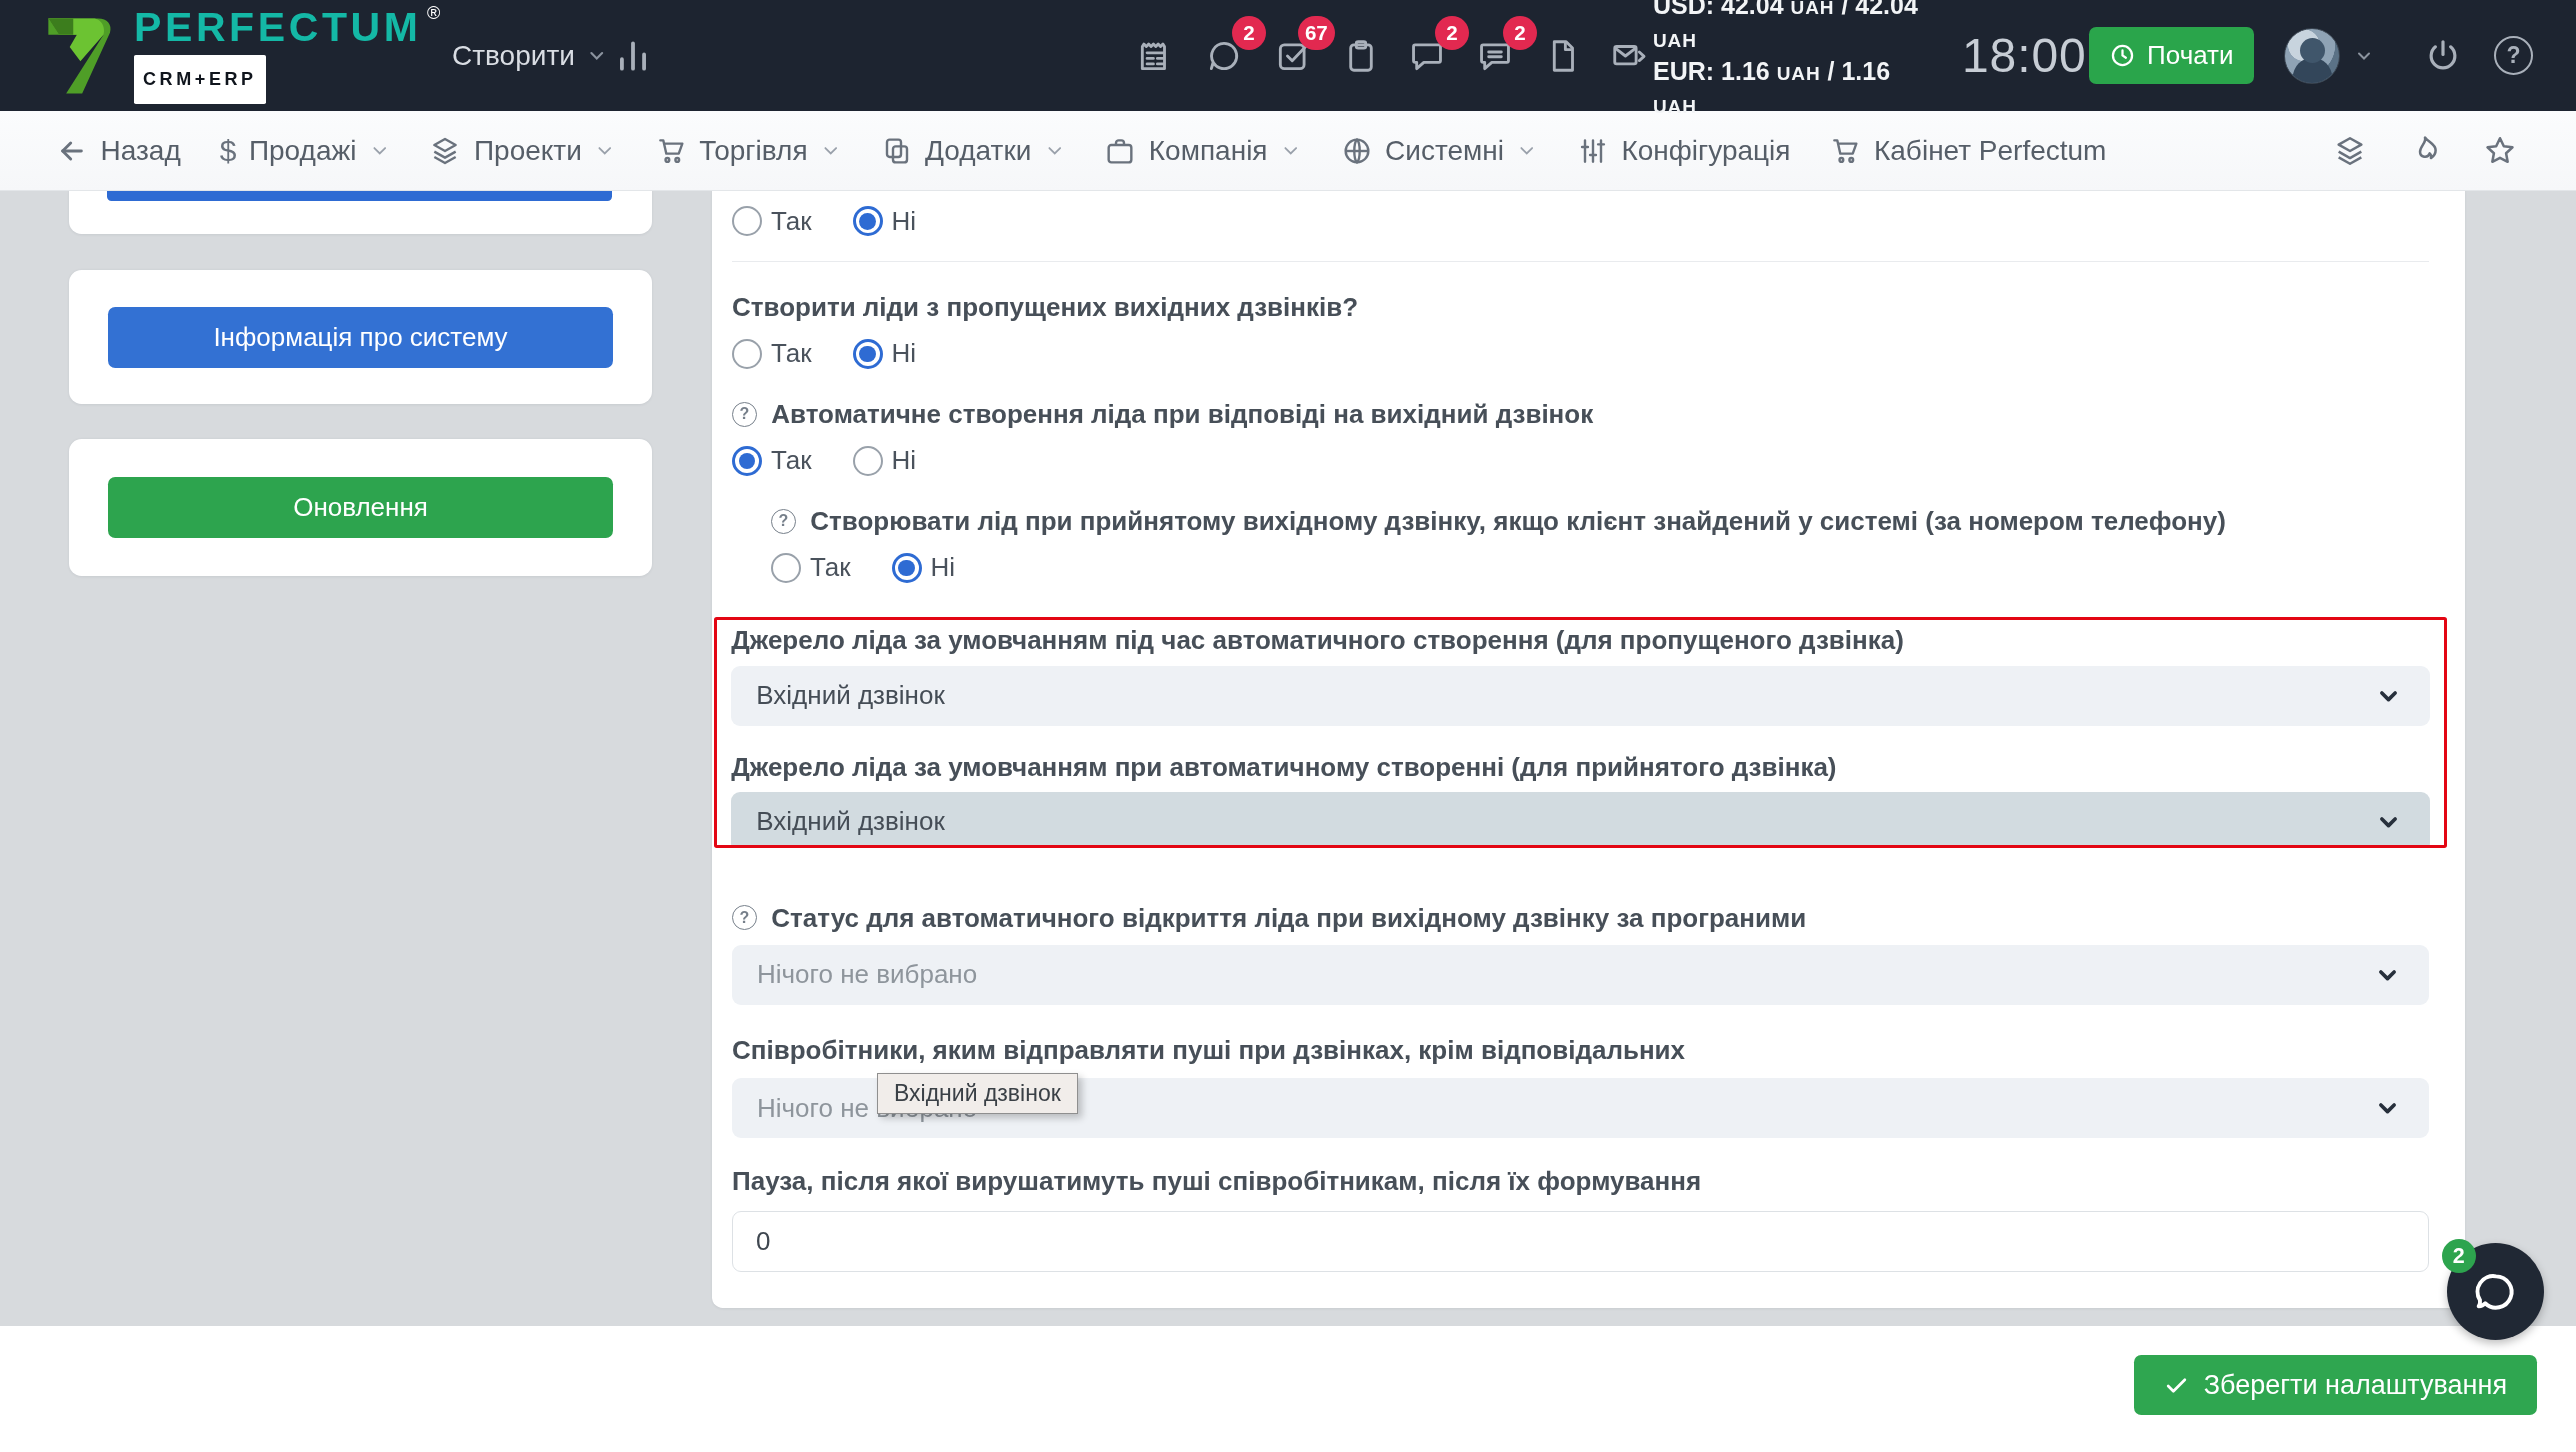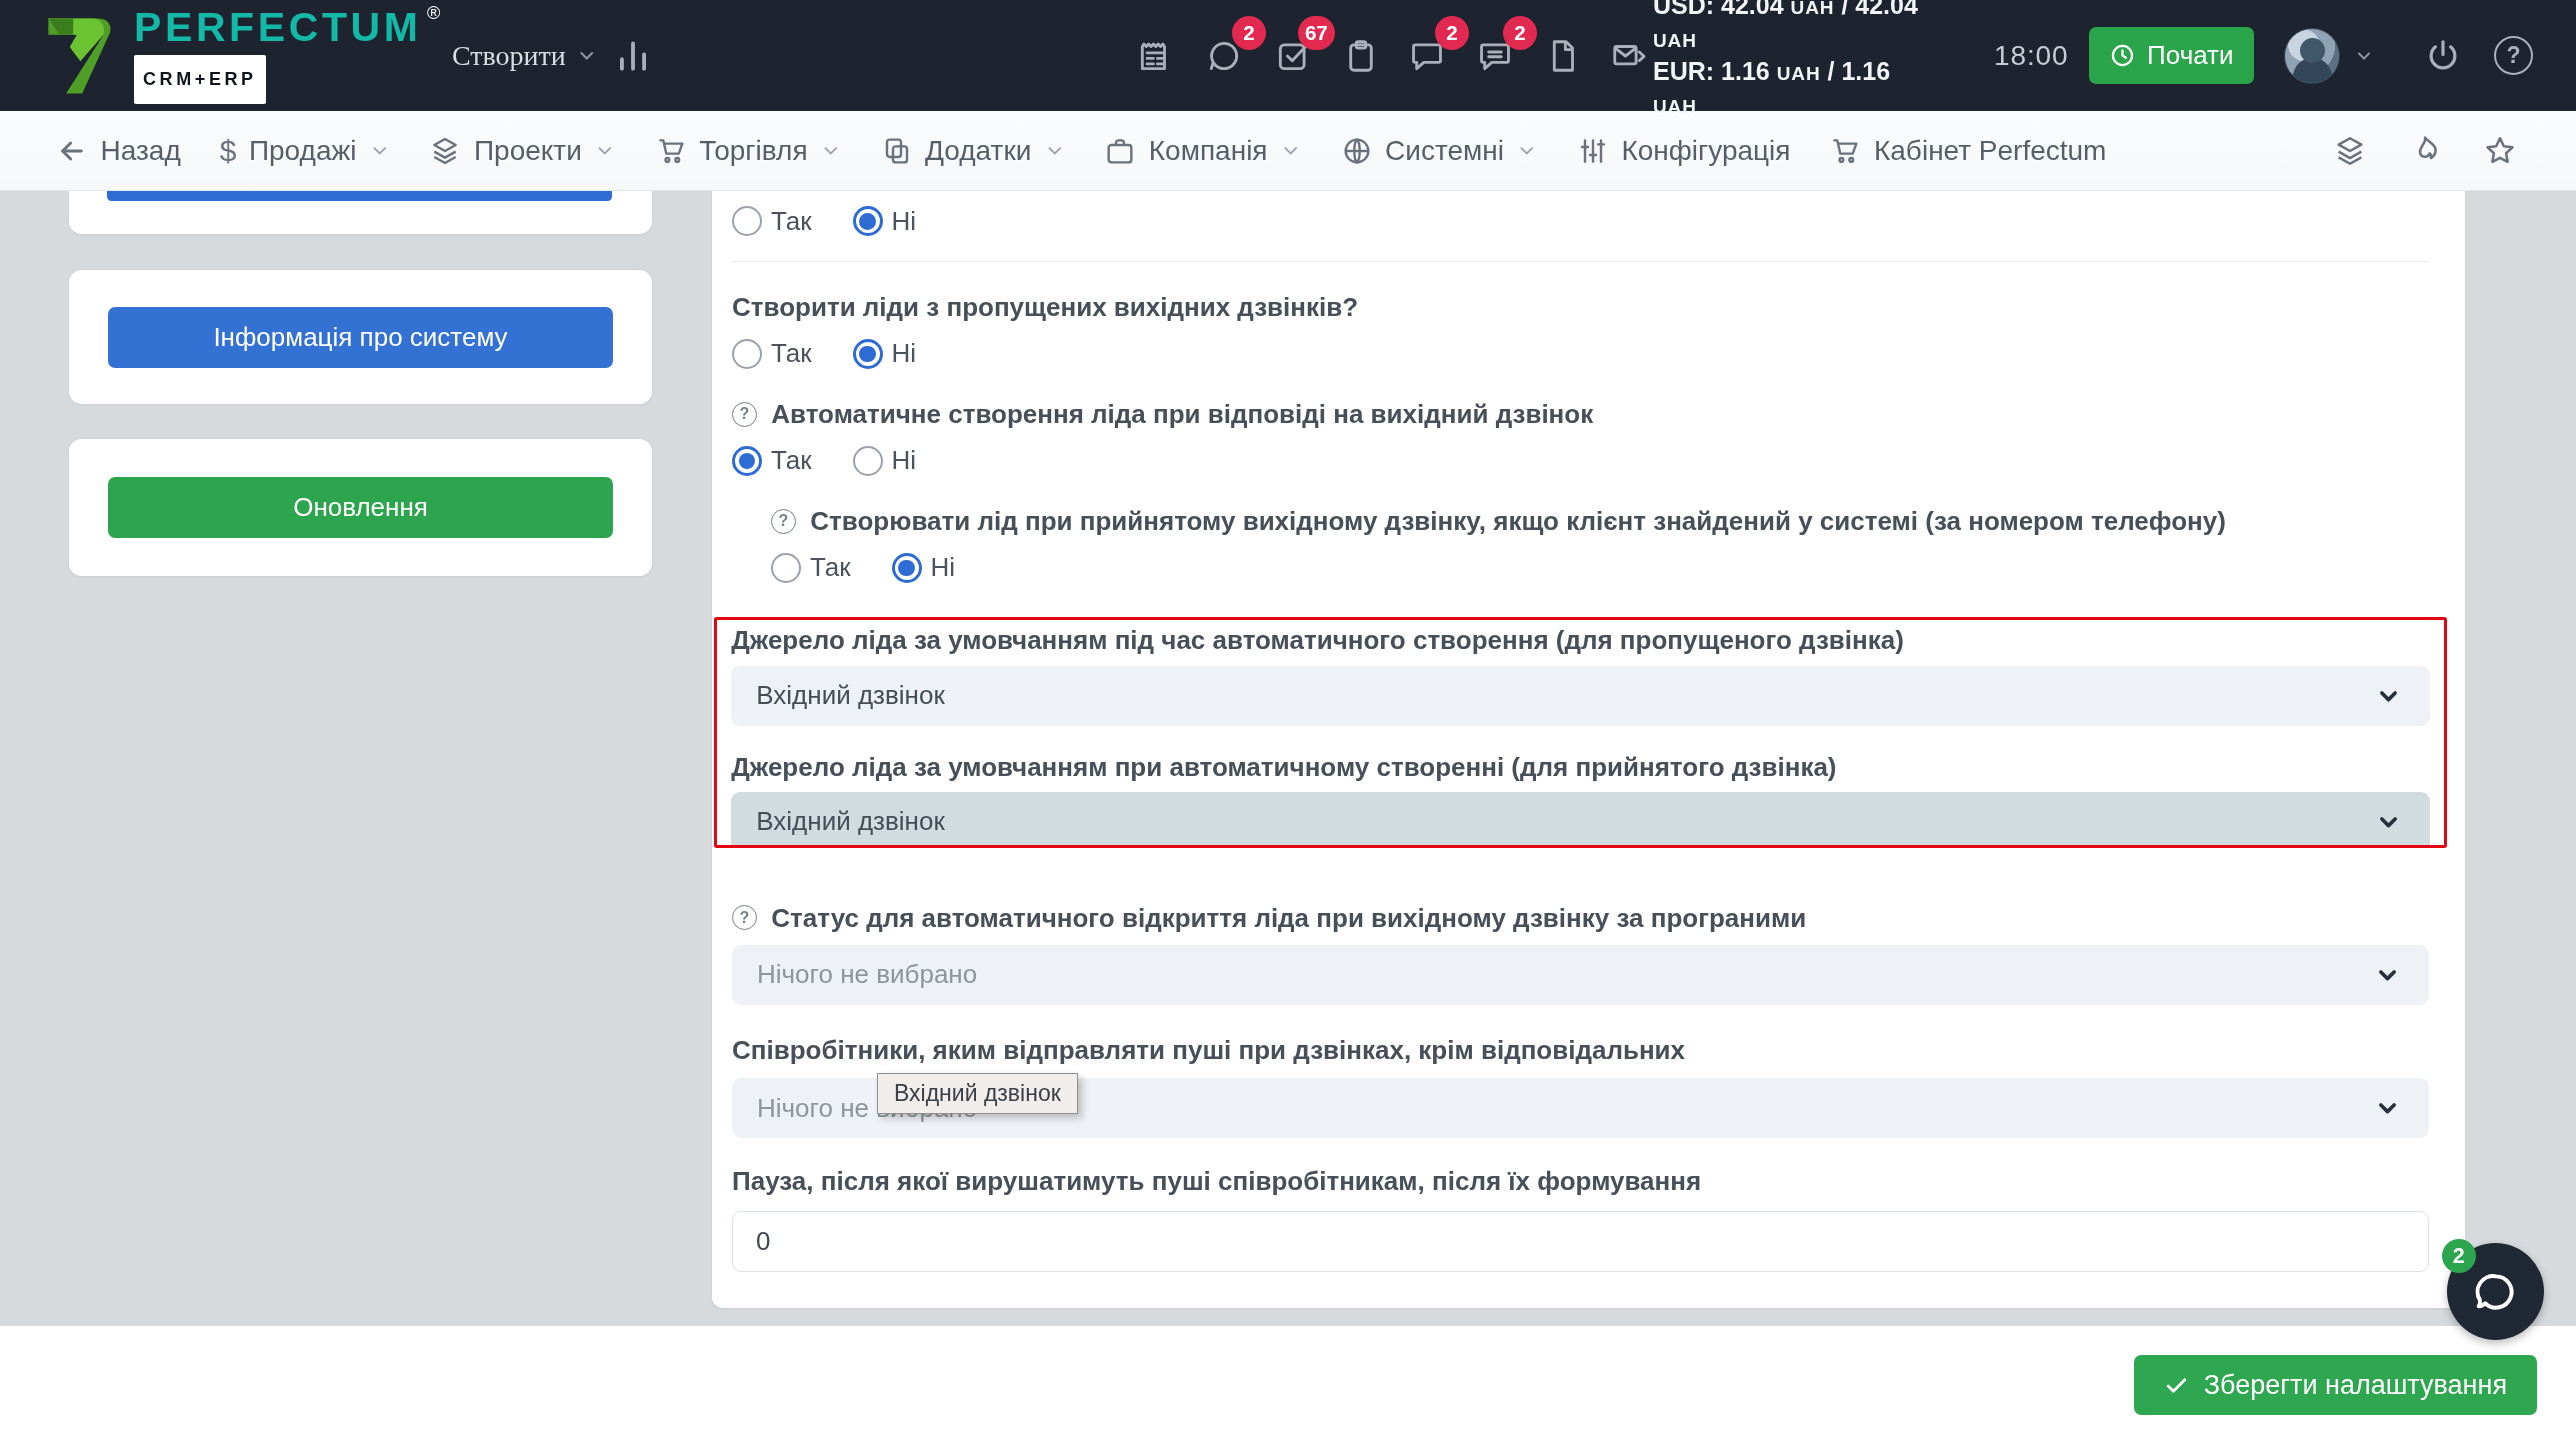--- a/index.html
+++ b/index.html
@@ -20,21 +20,21 @@
     background:#1d2430; z-index:30;
   }
   .tb-abs { position:absolute; top:0; height:111px; display:flex; align-items:center; }
   .brand { left:43px; gap:18px; }
   .brand-text { display:flex; flex-direction:column; }
   .brand-row { display:flex; align-items:flex-start; }
   .brand-name { color:#14b8a6; font-weight:700; font-size:41px; letter-spacing:3.6px; line-height:41px; }
   .brand-reg { color:#fff; font-size:18px; margin-left:5.4px; margin-top:-3.6px; }
   .brand-sub { background:#fff; color:#10151d; font-weight:700; font-size:18px;
     letter-spacing:3.6px; padding:14px 9px; border-radius:1.8px; margin-top:7.2px; align-self:flex-start; }
-  .create-btn { left:452px; gap:10.7px; color:#d9dde3; font-size:28px; cursor:pointer;font-family:Liberation Serif, serif; }
+  .create-btn { left:452px; gap:10.7px; color:#d9dde3; font-size:28px; cursor:pointer; }
   .tb-icon { color:#a9b0ba; }
   .tb-icon svg { width:38px; height:38px; }
   .chart-slot { left:614px; }
   .search {
     left:704px; top:27px; height:57px; width:376px;
     background:#39404b; border-radius:29px; display:flex; align-items:center;
     padding:0 21.5px 0 27px; position:absolute;
   }
   .search input {
     flex:1; background:transparent; border:none; outline:none;
@@ -44,21 +44,21 @@
   .search .mag { color:#8b939e; }
   .icon-slot { position:absolute; top:37px; width:38px; height:38px; }
   .badge {
     position:absolute; top:-21.5px; right:-23px; min-width:34px; height:34px;
     background:#e22950; color:#fff; border-radius:17px; font-size:20.6px; font-weight:700;
     display:flex; align-items:center; justify-content:center; padding:0 7.2px; z-index:2;
   }
   .currency { left:1653px; width:287px; flex-direction:column; justify-content:center;
     align-items:center; display:flex; color:#f2f4f6; font-size:25px; font-weight:700; line-height:31px; }
   .currency small { font-size:19px; font-weight:700; letter-spacing:0.9px; }
-  .clock-time { left:1962px; color:#c7cdd5; font-size:28px; letter-spacing:0.9px;margin-left:32px; }
+  .clock-time { left:1962px; color:#c7cdd5; font-size:48px; letter-spacing:0.9px; }
   .start-btn {
     position:absolute; left:2089px; top:27px; width:165px; height:57px;
     background:#2aa54b; border:none; border-radius:7.2px; color:#fff; font-size:26px;
     font-family:inherit; display:flex; align-items:center; justify-content:center; gap:10.7px; cursor:pointer;
   }
   .start-btn svg { width:27px; height:27px; }
   .avatar-wrap { left:2284px; gap:14.3px; }
   .avatar {
     width:56px; height:56px; border-radius:50%;
     background:radial-gradient(circle at 35% 30%, #c8d4de 0 30%, #8fa3b5 31% 60%, #5b7286 61% 100%);

